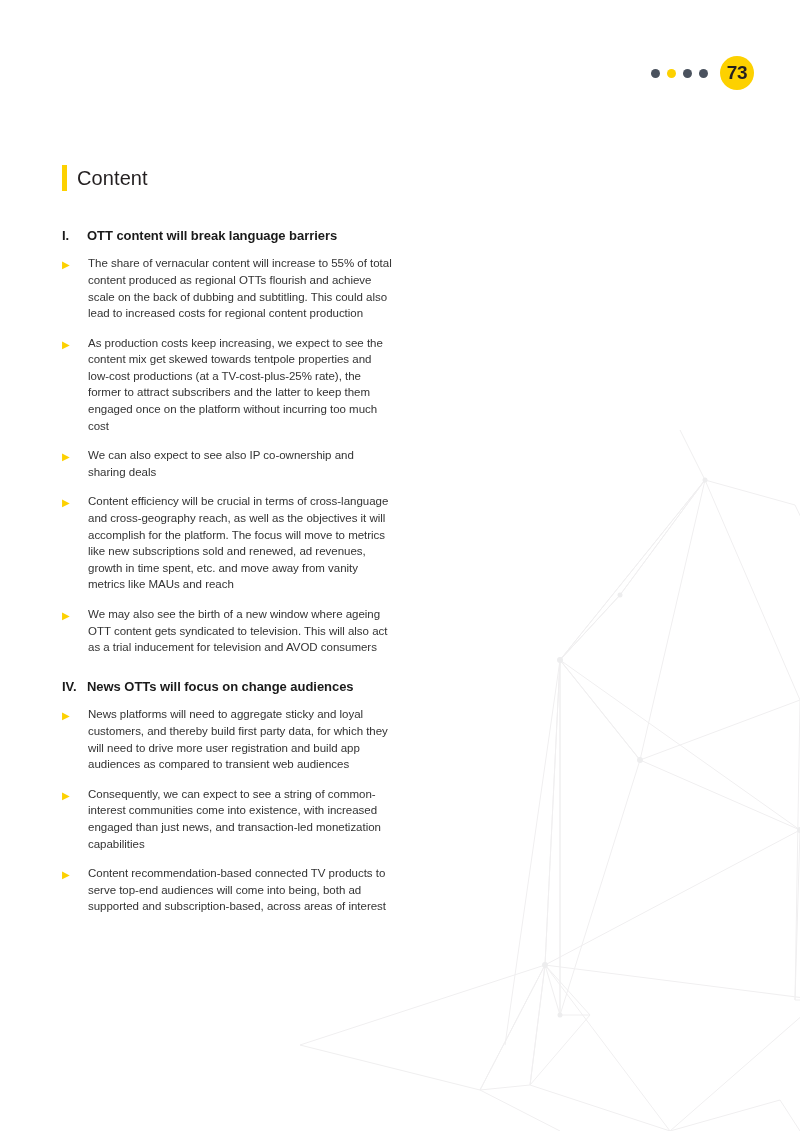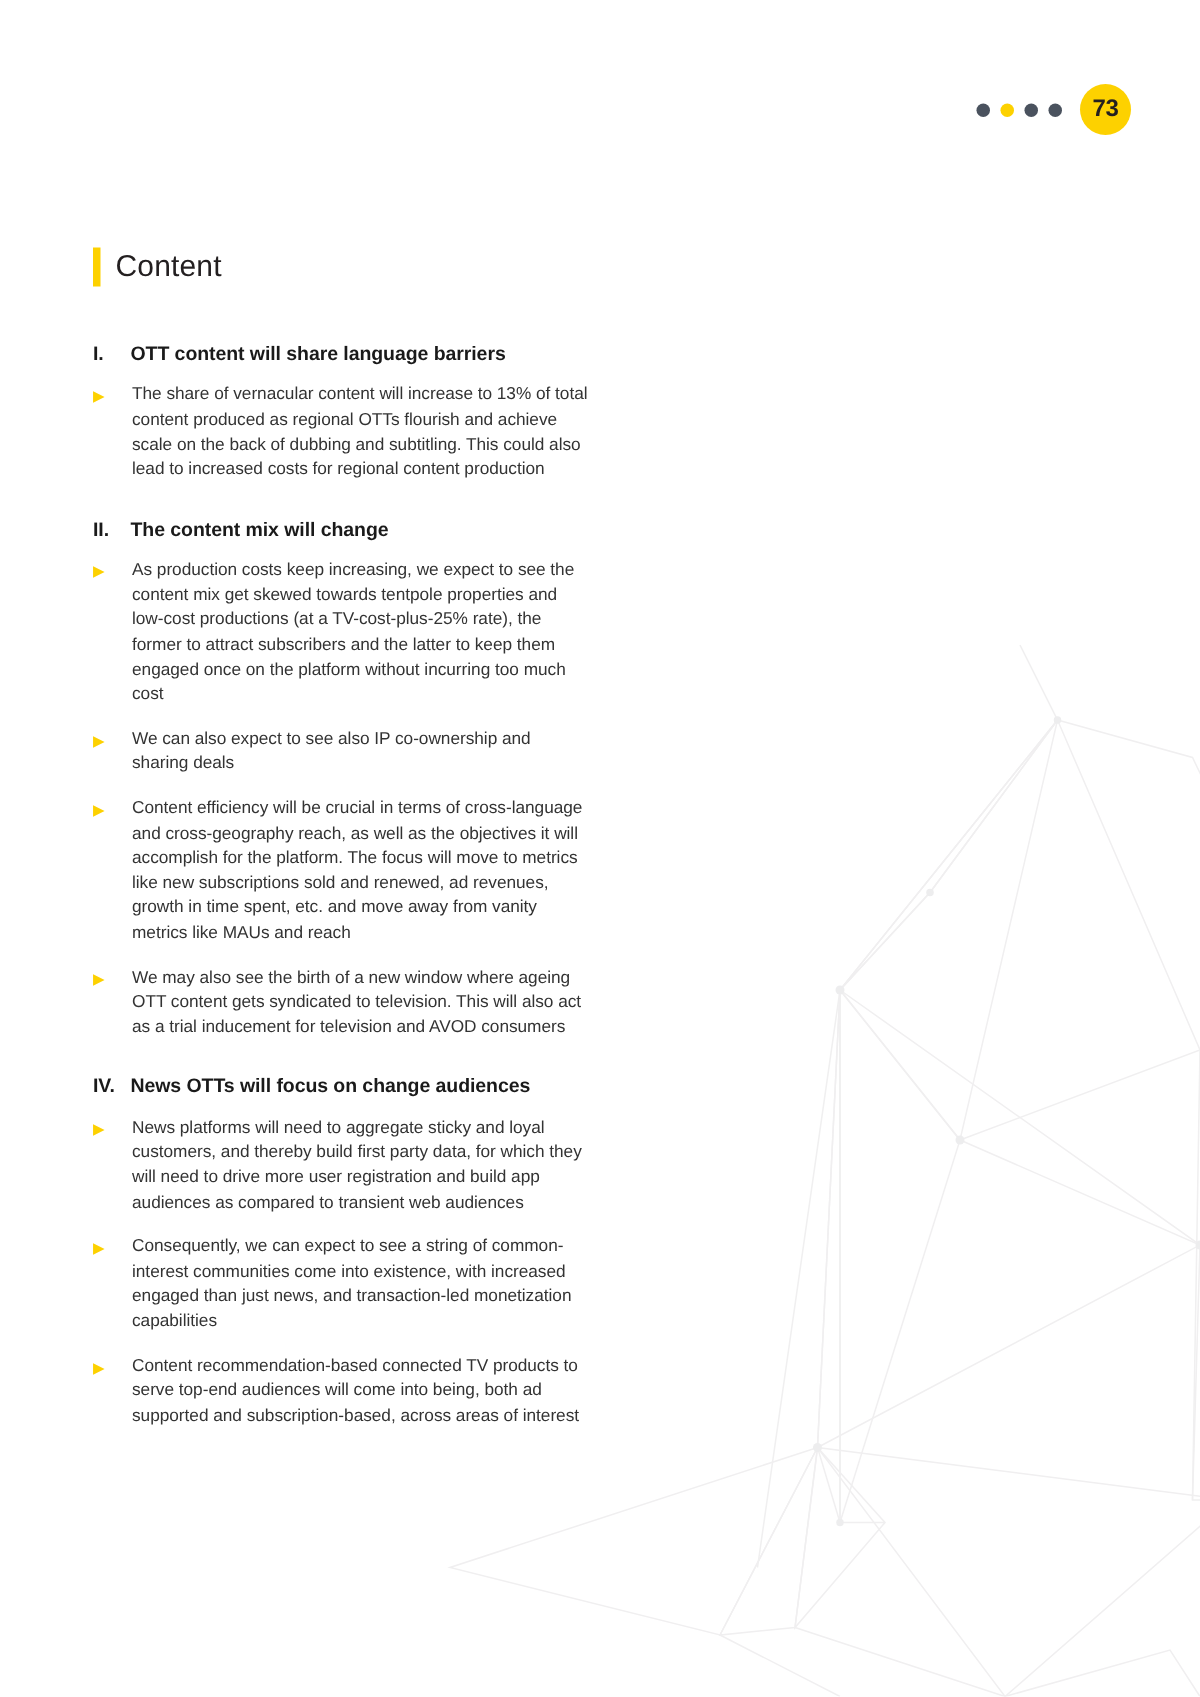--- a/index.html
+++ b/index.html
@@ -39,21 +39,21 @@
     border-radius: 50%;
     display: block;
   }
   .dot.dark  { background: #4a525e; }
   .dot.accent{ background: #fdd100; }
   .page-circle {
     width: 34px; height: 34px;
     border-radius: 50%;
     background: #fdd100;
     color: #231f20;
-    font-size: 16px;
+    font-size: 19px;
     font-weight: bold;
     display: flex;
     align-items: center;
     justify-content: center;
     margin-left: 5px;
     letter-spacing: -0.2px;
   }
 
   
   .content {
@@ -178,32 +178,28 @@
 
   <div class="page-title-row">
     <span class="title-bar"></span>
     <h1 class="page-title">Content</h1>
   </div>
 
   <div id="sections-host">
       <div class="section">
         <div class="section-heading">
           <span class="sec-num">I.</span>
-          <span class="sec-text">OTT content will share language barriers</span>
-        </div>
-        <div class="bullet">
-          <span class="bullet-marker">▶</span>
-          <span class="bullet-text">The share of vernacular content will increase to 13% of total content produced as regional OTTs flourish and achieve scale on the back of dubbing and subtitling. This could also lead to increased costs for regional content production</span>
-        </div>
-      </div>
-      <div class="section">
-        <div class="section-heading">
-          <span class="sec-num">II.</span>
-          <span class="sec-text">The content mix will change</span>
-        </div>
+          <span class="sec-text">OTT content will break language barriers</span>
+        </div>
+        <div class="bullet">
+          <span class="bullet-marker">▶</span>
+          <span class="bullet-text">The share of vernacular content will increase to 55% of total content produced as regional OTTs flourish and achieve scale on the back of dubbing and subtitling. This could also lead to increased costs for regional content production</span>
+        </div>
+      </div>
+      <div class="section">
         <div class="bullet">
           <span class="bullet-marker">▶</span>
           <span class="bullet-text">As production costs keep increasing, we expect to see the content mix get skewed towards tentpole properties and low-cost productions (at a TV-cost-plus-25% rate), the former to attract subscribers and the latter to keep them engaged once on the platform without incurring too much cost</span>
         </div>
         <div class="bullet">
           <span class="bullet-marker">▶</span>
           <span class="bullet-text">We can also expect to see also IP co-ownership and sharing deals</span>
         </div>
       </div>
       <div class="section">

